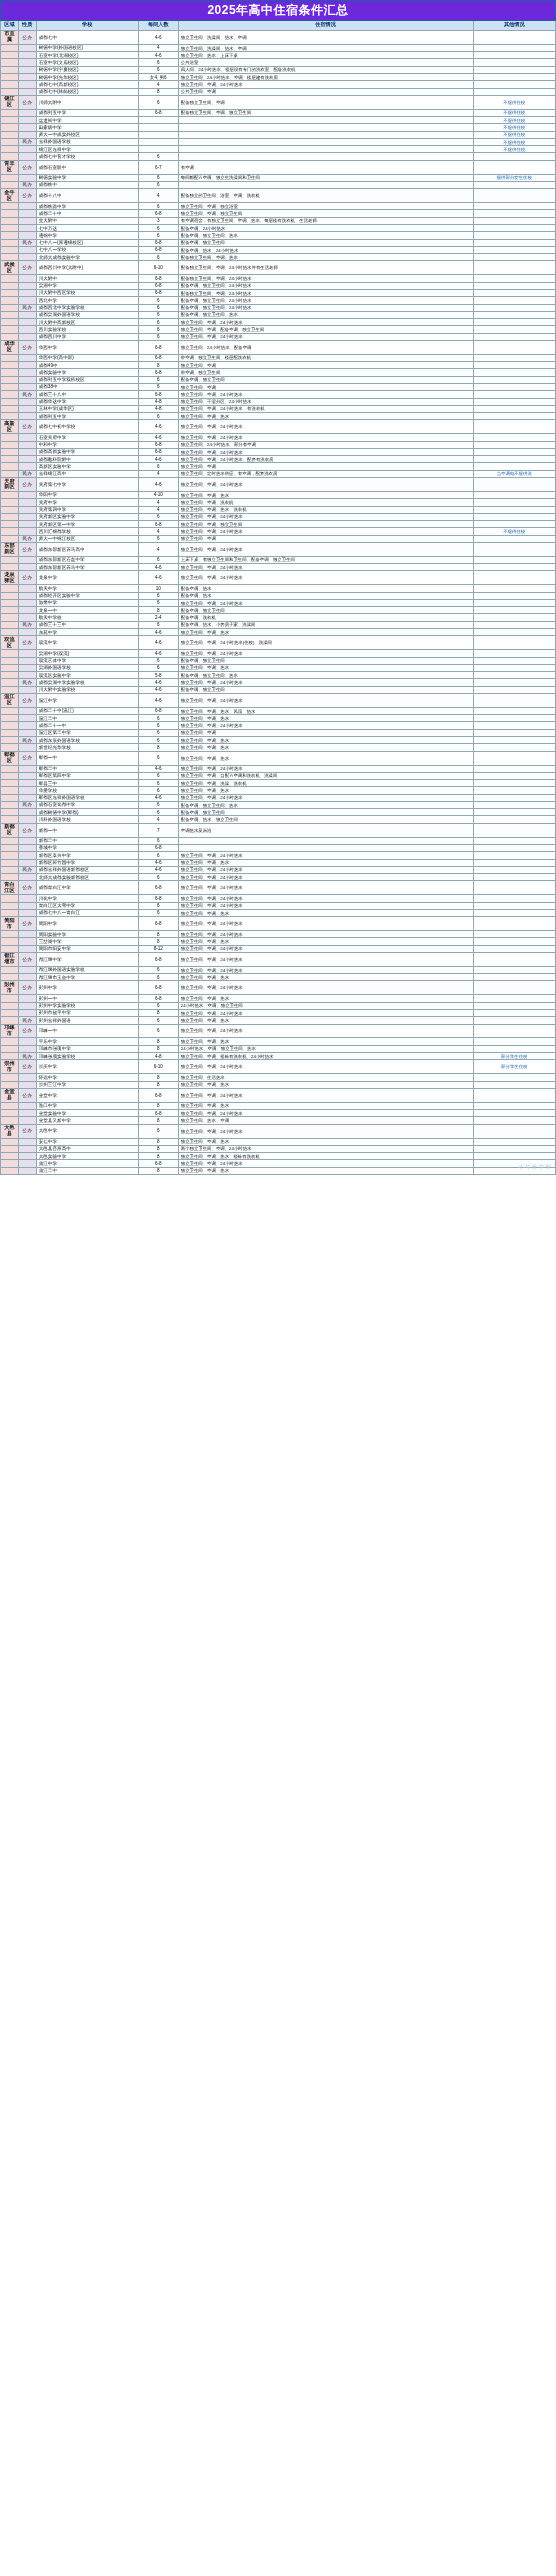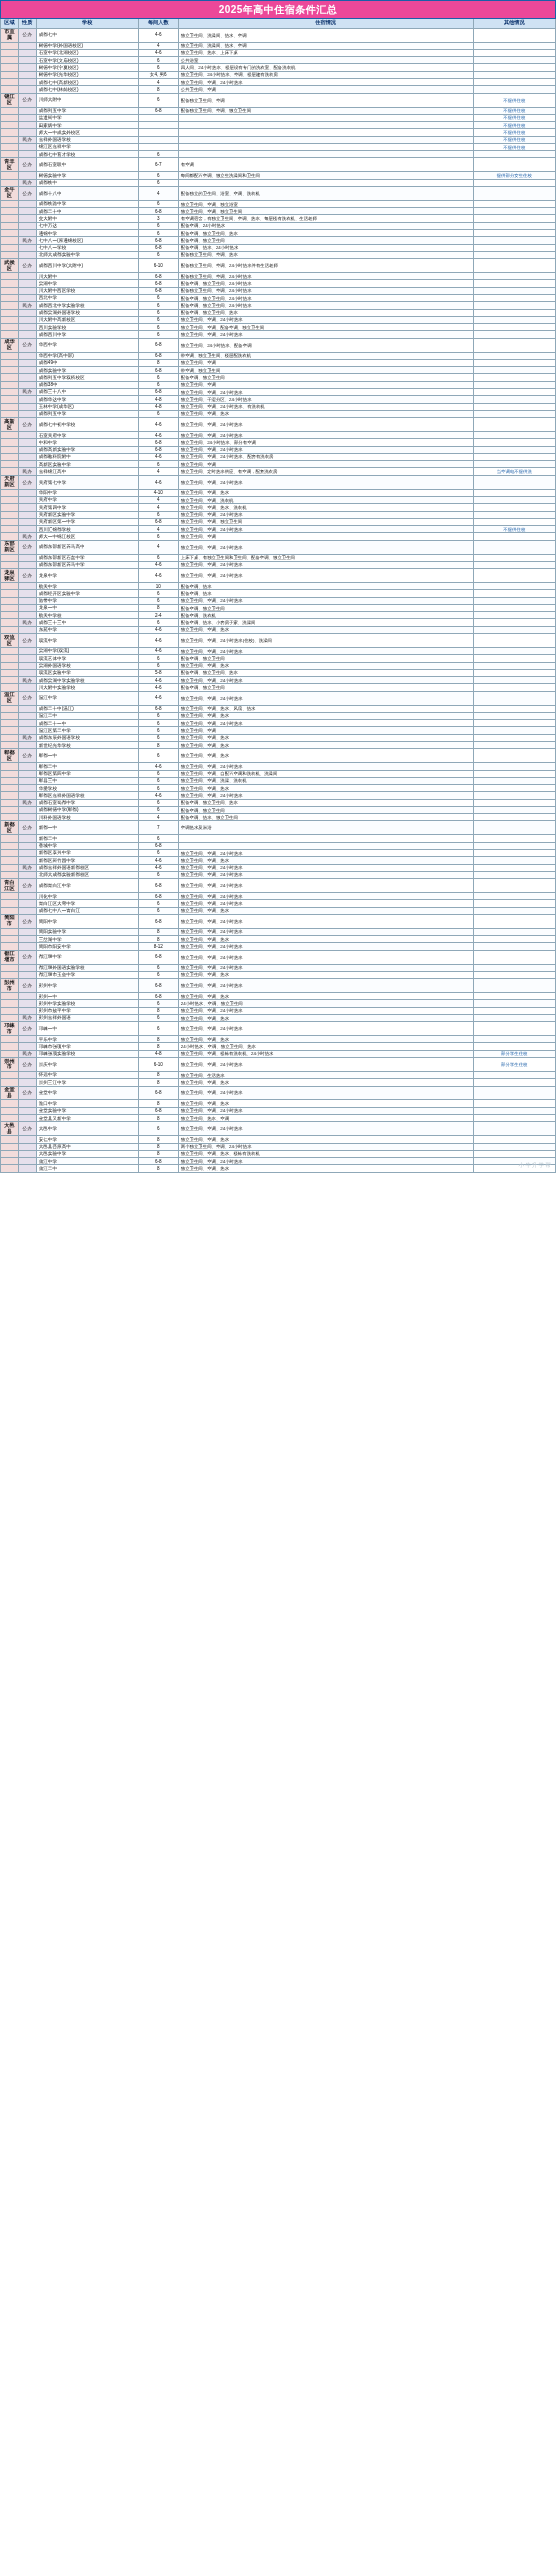--- a/index.html
+++ b/index.html
@@ -24,23 +24,23 @@
     font-size:4.6px;
     line-height:1.15;
     padding:0.5px 1px;
     color:#111;
     text-align:center;
     vertical-align:middle;
     word-break:break-all;
     overflow:hidden;
   }
   .title-row td{
-    background:#ec4899;
+    background:#6d28d9;
     color:#ffffff;
-    font-size:10px;
+    font-size:12px;
     font-weight:bold;
     letter-spacing:0.5px;
     padding:2.6px 0;
     border:0.5px solid #1b5fa8;
   }
   .head-row td{
     background:#cfe2f3;
     font-size:5.2px;
     font-weight:bold;
     padding:1.5px 0;

